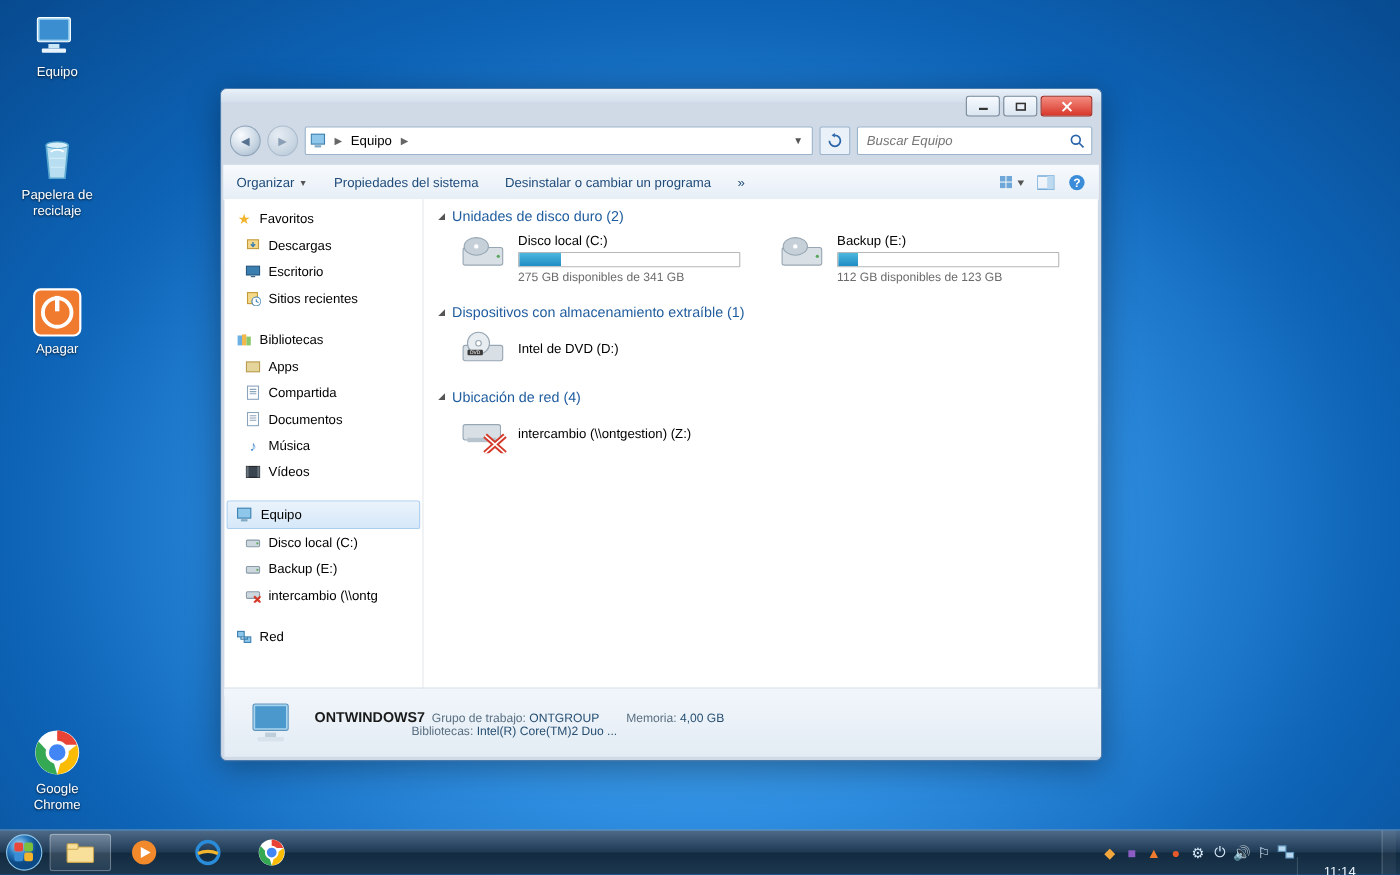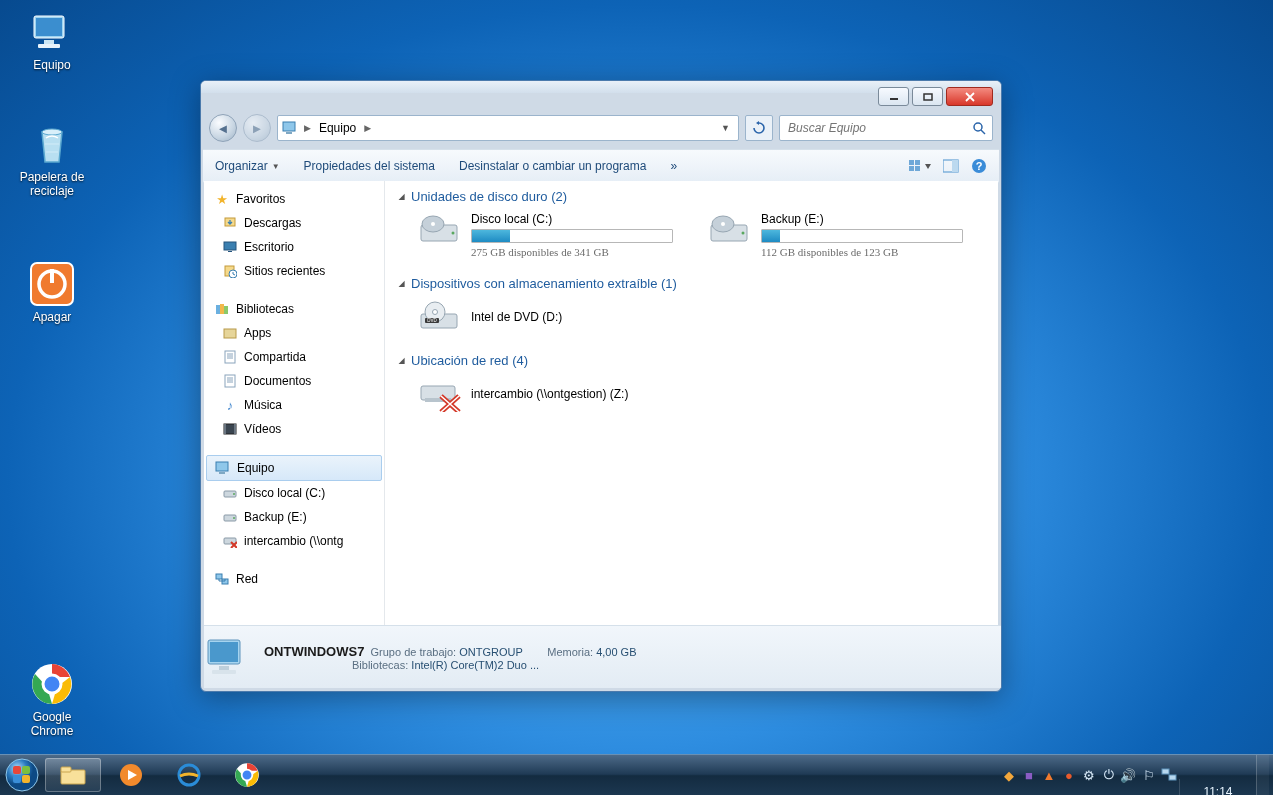--- a/index.html
+++ b/index.html
@@ -45,24 +45,24 @@
 .cat{margin-bottom:18px;}
 .cat-h{color:#1f5c9e;font-size:13px;margin-bottom:8px;display:flex;align-items:center;gap:5px;}
 .cat-h .tri{font-size:8px;color:#555;width:9px;text-align:center;}
 .drives{display:flex;gap:30px;flex-wrap:wrap;padding-left:22px;}
 .drive{display:flex;gap:10px;width:260px;}
 .drive-ic{width:42px;height:36px;display:flex;align-items:center;justify-content:center;}
 .drive-info{flex:1;}
 .drive-name{font-size:12px;margin-bottom:3px;}
 .drive-bar{height:12px;width:200px;border:1px solid #b7b7b7;background:#fff;border-radius:1px;overflow:hidden;margin-bottom:3px;}
 .drive-fill{height:100%;background:linear-gradient(to bottom,#4db7dd,#1e8bc3);}
-.drive-free{font-size:11px;color:#6b6b6b;font-family:Liberation Serif, serif;}
+.drive-free{font-size:11px;color:#6b6b6b;}
 .simple-item{display:flex;align-items:center;gap:10px;padding-left:22px;}
 .simple-item .sic{width:42px;height:36px;display:flex;align-items:center;justify-content:center;}
-.details{position:absolute;left:3px;right:0;bottom:3px;height:54px;background:linear-gradient(to bottom,#f1f6fb,#e3ecf4);border-top:1px solid #d5e0ea;display:flex;align-items:center;padding:4px 0;gap:12px;}
+.details{position:absolute;left:3px;right:0;bottom:3px;height:54px;background:linear-gradient(to bottom,#f1f6fb,#e3ecf4);border-top:1px solid #d5e0ea;display:flex;align-items:center;padding:4px 22px;gap:12px;}
 .details .pc{width:48px;height:42px;display:flex;align-items:center;justify-content:center;}
 .details .meta{font-size:11px;color:#5a6f82;}
 .details .meta b{color:#1a1a1a;font-weight:600;font-size:13px;}
 .details .k{color:#5a6f82;}
 .details .v{color:#274f72;}
 
 svg{display:block;}
 </style>
 </head>
 <body>

